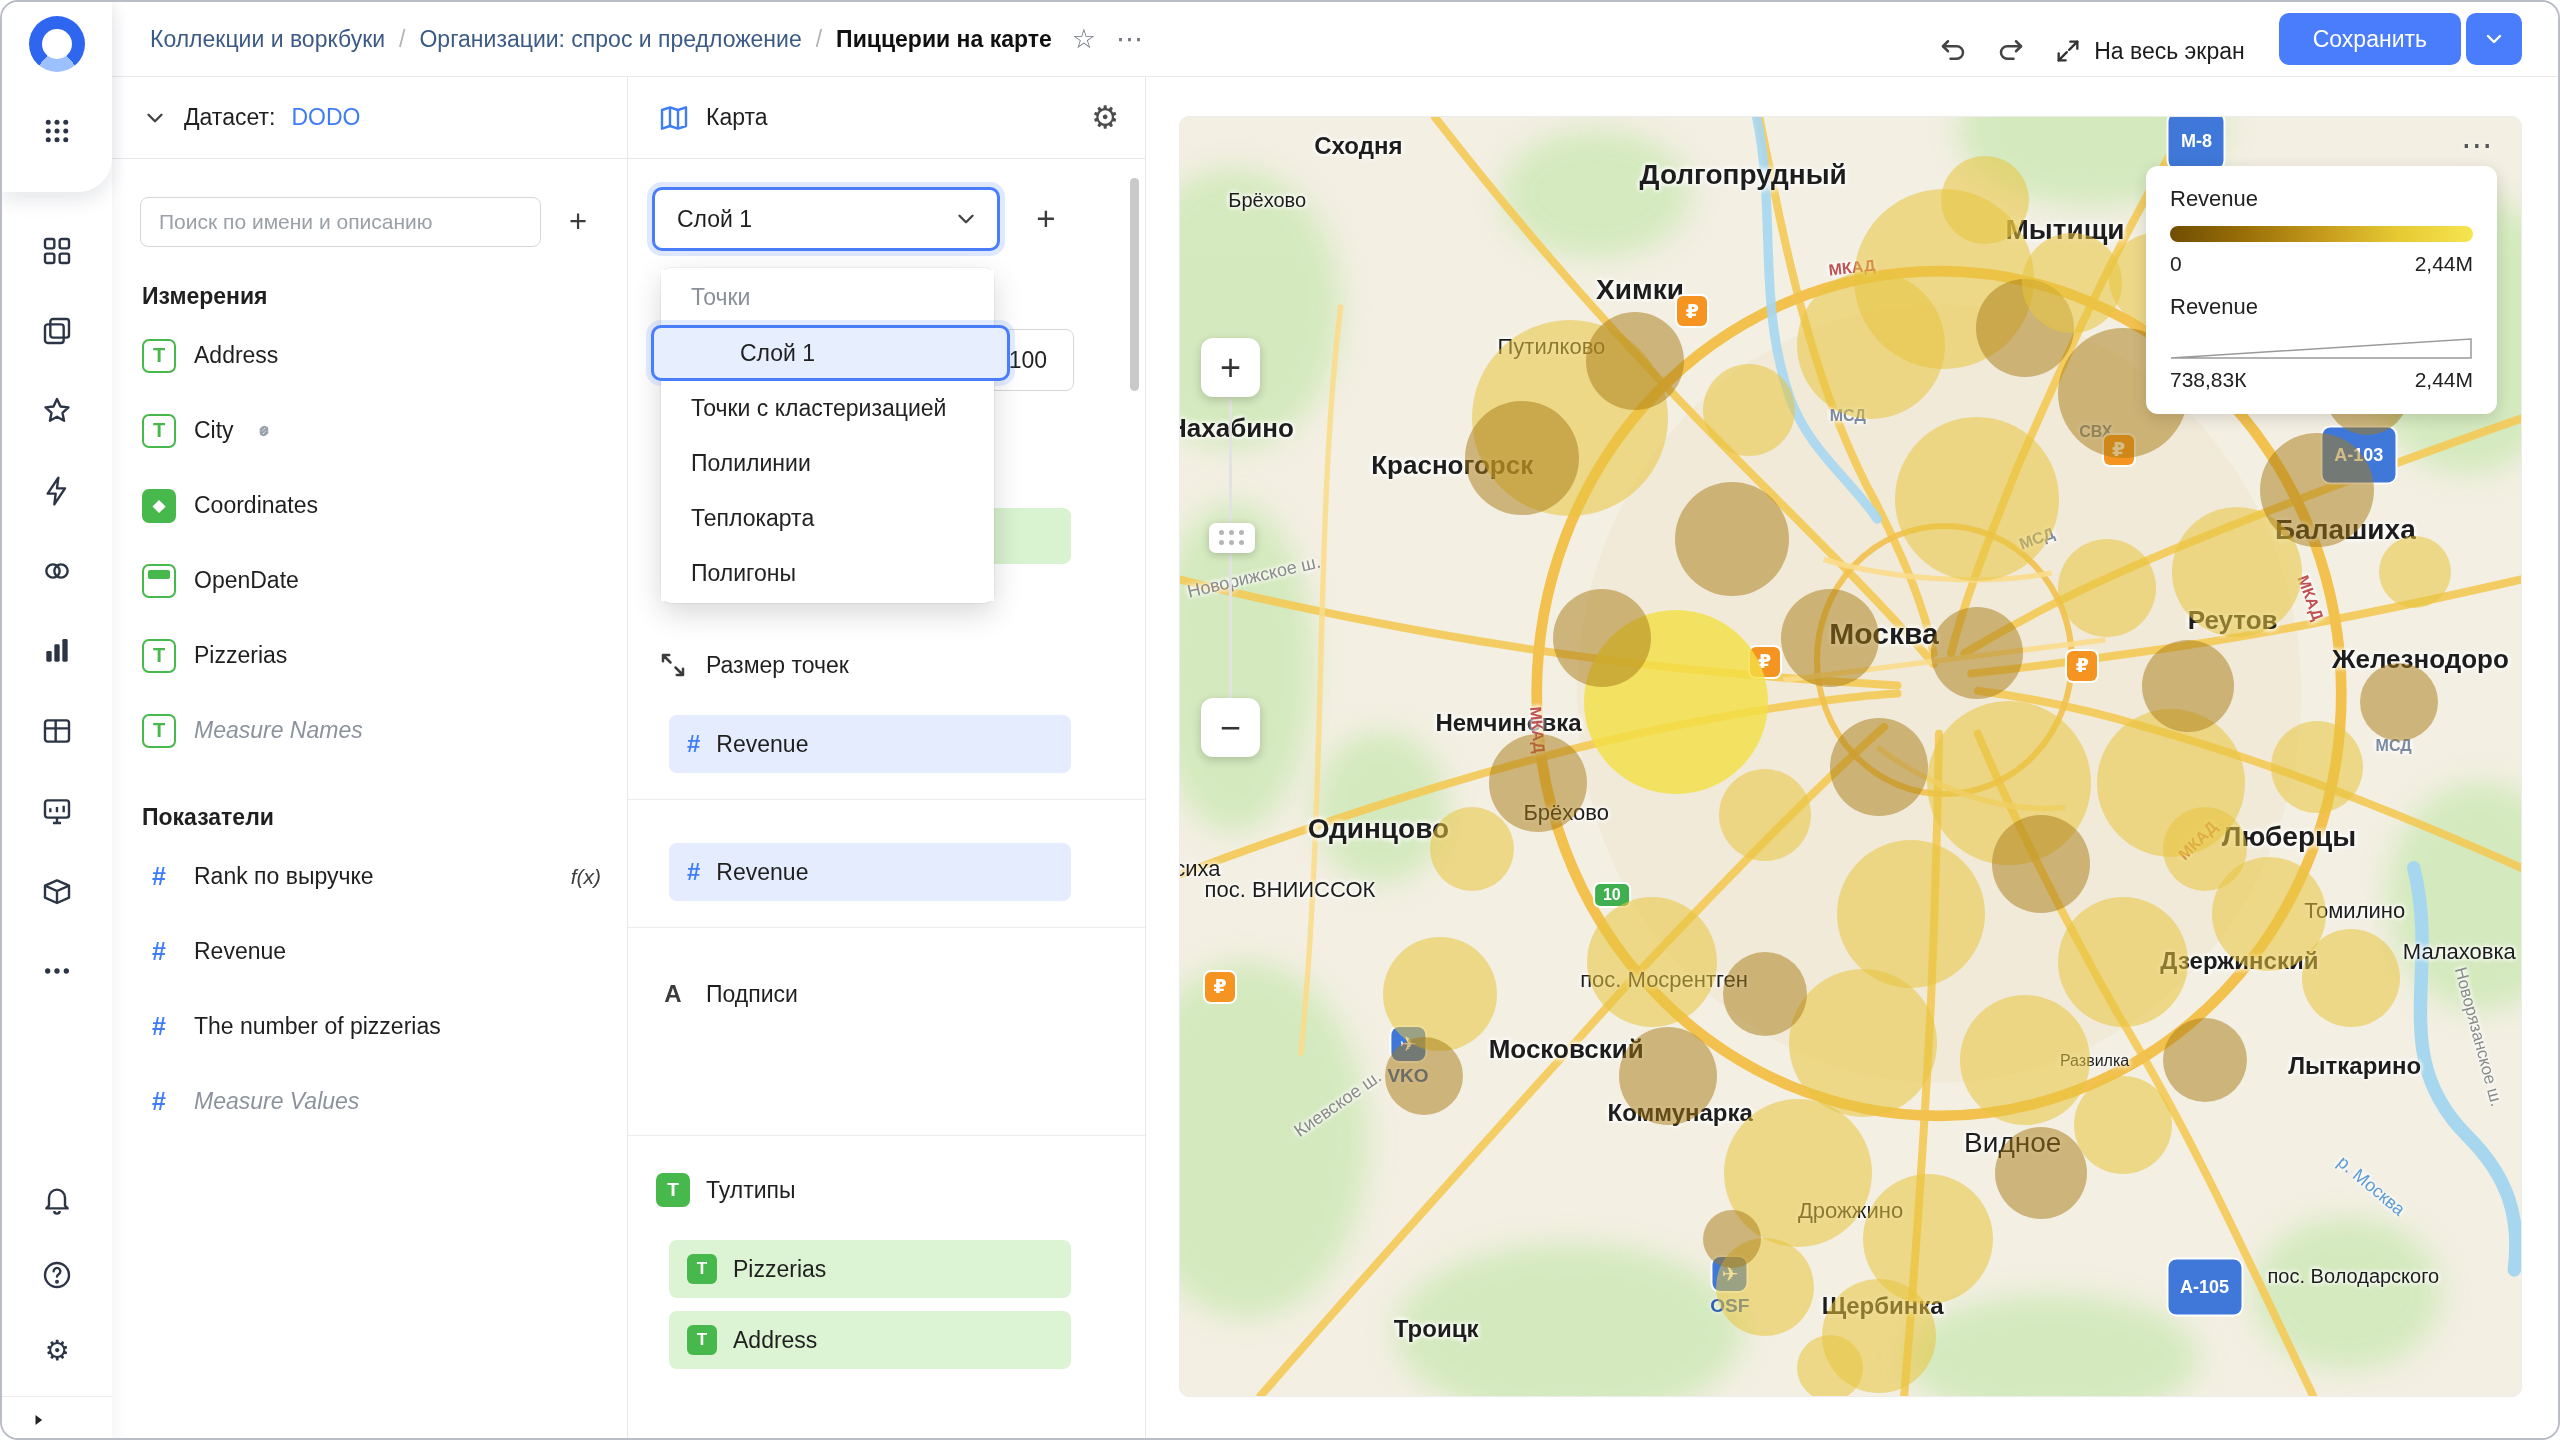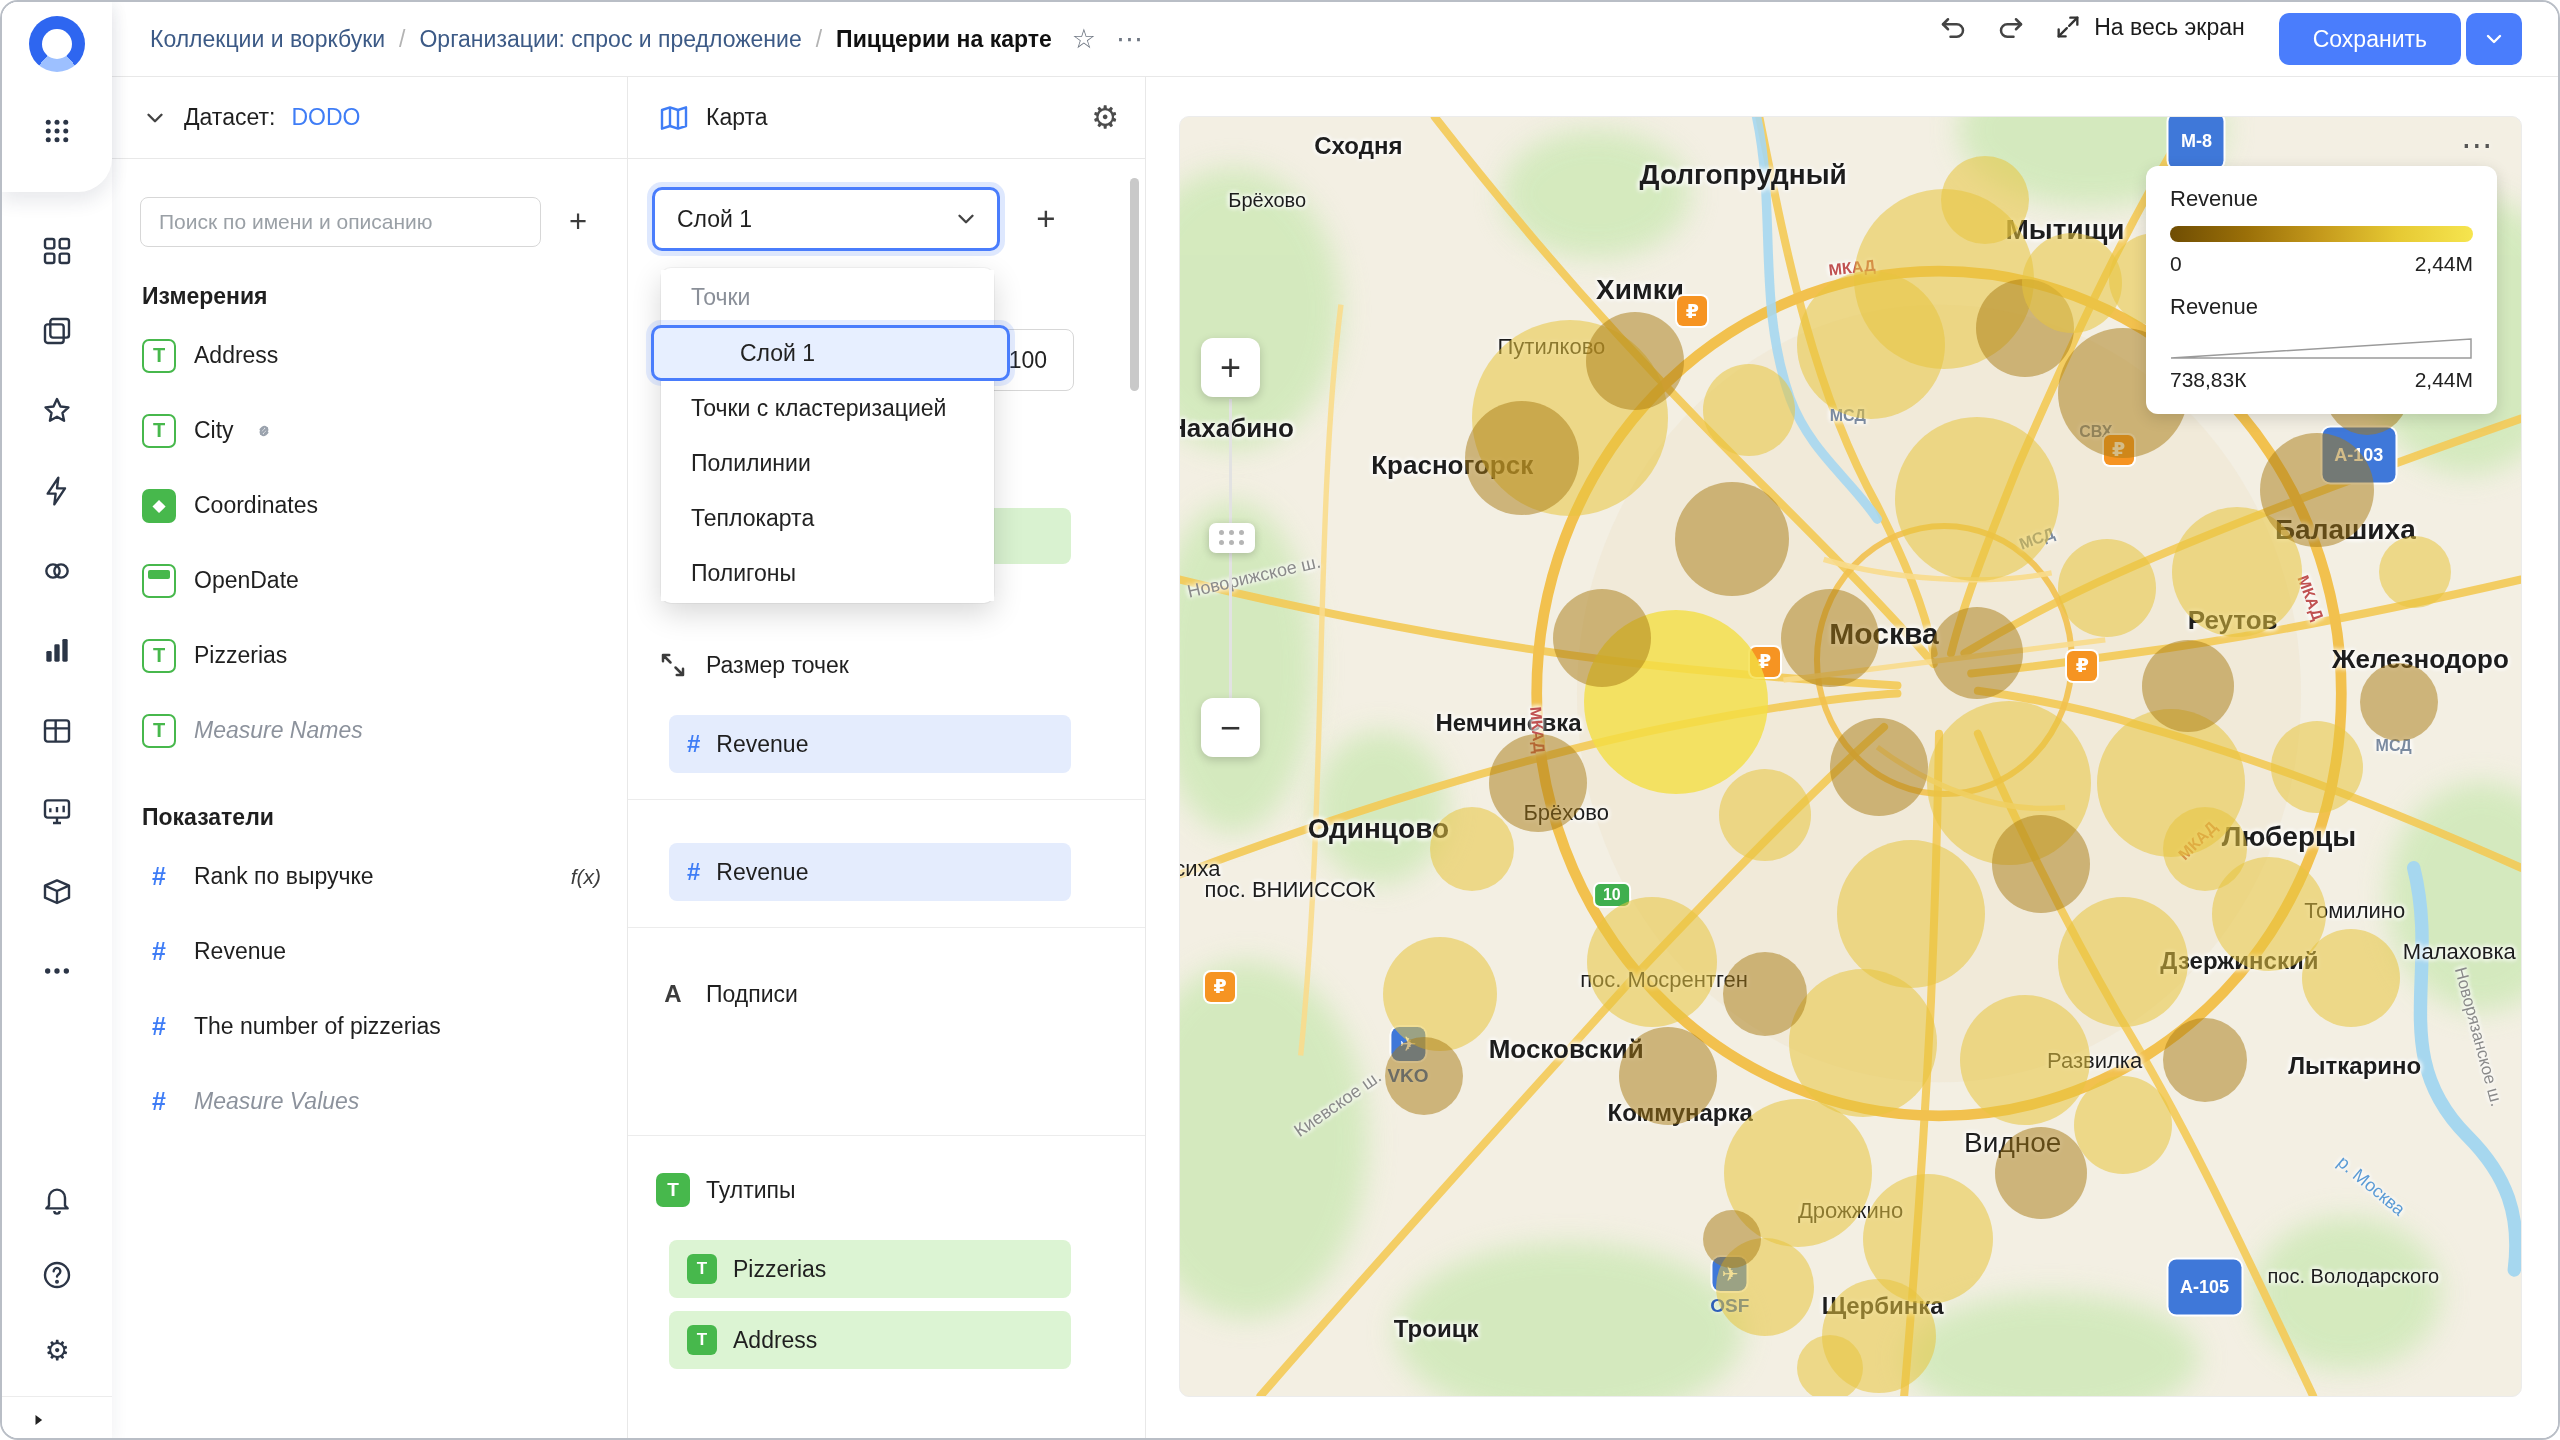--- a/index.html
+++ b/index.html
@@ -7,21 +7,21 @@
   body{width:2560px;height:1440px;overflow:hidden;font-family:"Liberation Sans","DejaVu Sans",sans-serif;color:#1f1f1f}
   .app{position:relative;width:2560px;height:1440px;background:#fff;border:2px solid #b9bec6;border-radius:18px;overflow:hidden}
 
   
   .topbar{position:absolute;left:110px;top:0;right:0;height:75px;display:flex;align-items:center;padding:0 36px 0 38px;border-bottom:1px solid #e8e8e8;background:#fff;z-index:20}
   .breadcrumbs{display:flex;align-items:flex-end;gap:14px;font-size:23px;white-space:nowrap}
   .crumb.link{color:#3c5a86;cursor:pointer}
   .crumb.current{color:#101010;font-weight:600}
   .crumb-sep{color:#b3b3b3}
   .tb-icon{font-size:27px;color:#6e7682;margin-left:20px;cursor:pointer;line-height:1}
-  .tb-right{margin-left:auto;display:flex;align-items:flex-start;gap:28px}
+  .tb-right{margin-left:auto;display:flex;align-items:flex-end;gap:28px}
   .icon-btn{display:flex;align-items:center;justify-content:center;cursor:pointer}
   .fullscreen-btn{display:flex;align-items:center;gap:12px;font-size:23px;color:#1c1c1c;cursor:pointer}
   .save-group{display:flex;gap:5px;margin-left:6px}
   .save-btn{height:52px;padding:0 34px;background:#4a7dfc;color:#fff;font-size:23px;border:none;border-radius:10px;cursor:pointer;display:flex;align-items:center}
   .save-chevron{width:56px;height:52px;background:#4a7dfc;border:none;border-radius:10px;cursor:pointer;display:flex;align-items:center;justify-content:center}
 
   
   .rail{position:absolute;left:0;top:0;width:110px;height:1440px;background:#fff;z-index:30;display:flex;flex-direction:column;align-items:center;box-shadow:3px 0 14px rgba(35,47,79,.06)}
   .rail-card{width:110px;height:190px;display:flex;flex-direction:column;align-items:center;gap:40px;padding-top:14px;background:#fff;border-bottom-right-radius:34px;box-shadow:0 10px 18px rgba(35,47,79,.10)}
   .logo{width:56px;height:56px;border-radius:50%;background:conic-gradient(from 140deg,#9dc0ff 0 80deg,#2e66f0 80deg 360deg);position:relative;cursor:pointer}
@@ -491,21 +491,21 @@
             <div class="map-label" style="left: 14.8%; top: 55.7%; font-size: 28px; font-weight: 700; transform: translate(-50%, -50%) rotate(0deg);">Одинцово</div>
             <div class="map-label" style="left: 8.2%; top: 60.4%; font-size: 22px; font-weight: 400; transform: translate(-50%, -50%) rotate(0deg);">пос. ВНИИССОК</div>
             <div class="map-label" style="left: 0.4%; top: 58.8%; font-size: 22px; font-weight: 400; transform: translate(-50%, -50%) rotate(0deg);">пасиха</div>
             <div class="map-label" style="left: 82.7%; top: 56.3%; font-size: 28px; font-weight: 700; transform: translate(-50%, -50%) rotate(0deg);">Люберцы</div>
             <div class="map-label" style="left: 87.6%; top: 62.1%; font-size: 22px; font-weight: 400; transform: translate(-50%, -50%) rotate(0deg);">Томилино</div>
             <div class="map-label" style="left: 79%; top: 66%; font-size: 24px; font-weight: 700; transform: translate(-50%, -50%) rotate(0deg);">Дзержинский</div>
             <div class="map-label" style="left: 95.4%; top: 65.3%; font-size: 22px; font-weight: 400; transform: translate(-50%, -50%) rotate(0deg);">Малаховка</div>
             <div class="map-label" style="left: 36.1%; top: 67.5%; font-size: 22px; font-weight: 400; transform: translate(-50%, -50%) rotate(0deg);">пос. Мосрентген</div>
             <div class="map-label" style="left: 28.8%; top: 72.9%; font-size: 26px; font-weight: 700; transform: translate(-50%, -50%) rotate(0deg);">Московский</div>
             <div class="map-label" style="left: 87.6%; top: 74.2%; font-size: 24px; font-weight: 700; transform: translate(-50%, -50%) rotate(0deg);">Лыткарино</div>
-            <div class="map-label" style="left: 68.2%; top: 73.8%; font-size: 22px; font-weight: 400; transform: translate(-50%, -50%) rotate(0deg);">Развилка</div>
+            <div class="map-label" style="left: 68.2%; top: 73.8%; font-size: 16px; font-weight: 400; transform: translate(-50%, -50%) rotate(0deg);">Развилка</div>
             <div class="map-label" style="left: 37.3%; top: 77.9%; font-size: 24px; font-weight: 700; transform: translate(-50%, -50%) rotate(0deg);">Коммунарка</div>
             <div class="map-label" style="left: 62.1%; top: 80.2%; font-size: 28px; font-weight: 400; transform: translate(-50%, -50%) rotate(0deg);">Видное</div>
             <div class="map-label" style="left: 50%; top: 85.5%; font-size: 22px; font-weight: 400; transform: translate(-50%, -50%) rotate(0deg);">Дрожжино</div>
             <div class="map-label" style="left: 52.4%; top: 93%; font-size: 24px; font-weight: 700; transform: translate(-50%, -50%) rotate(0deg);">Щербинка</div>
             <div class="map-label" style="left: 19.1%; top: 94.8%; font-size: 24px; font-weight: 700; transform: translate(-50%, -50%) rotate(0deg);">Троицк</div>
             <div class="map-label" style="left: 87.5%; top: 90.6%; font-size: 20px; font-weight: 400; transform: translate(-50%, -50%) rotate(0deg);">пос. Володарского</div>
             <div class="map-label" style="left: 5.5%; top: 36%; font-size: 18px; font-weight: 400; color: rgb(138, 138, 138); transform: translate(-50%, -50%) rotate(-13deg);">Новорижское ш.</div>
             <div class="map-label" style="left: 11.8%; top: 77.2%; font-size: 18px; font-weight: 400; color: rgb(138, 138, 138); transform: translate(-50%, -50%) rotate(-35deg);">Киевское ш.</div>
             <div class="map-label" style="left: 88.8%; top: 83.6%; font-size: 18px; font-weight: 400; color: rgb(91, 155, 213); transform: translate(-50%, -50%) rotate(40deg);">р. Москва</div>
             <div class="map-label" style="left: 96.8%; top: 71.9%; font-size: 17px; font-weight: 400; color: rgb(138, 138, 138); transform: translate(-50%, -50%) rotate(75deg);">Новорязанское ш.</div>

